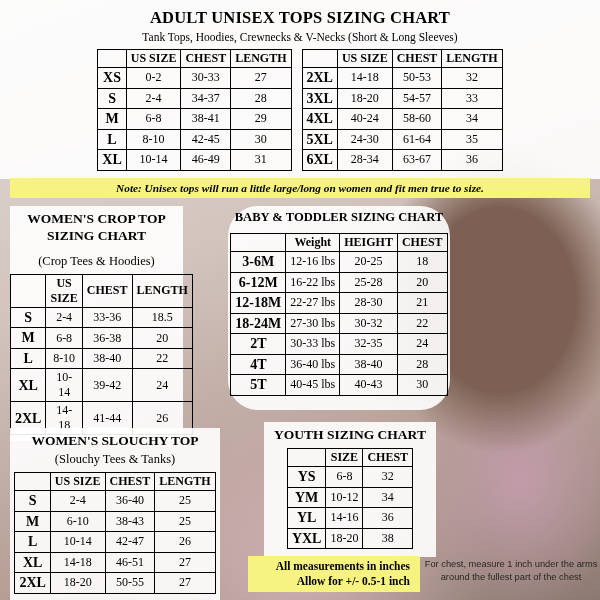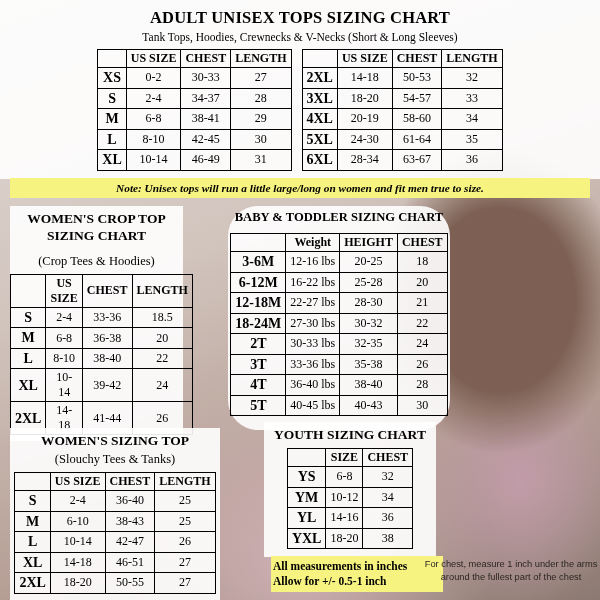--- a/index.html
+++ b/index.html
@@ -163,27 +163,26 @@
   #youth-panel .t1 { font-size: 13.5px; font-weight: bold; margin-bottom: 5px;}
   #youth-panel table { margin: 0 auto; }
 
   
   #measure-note {
     position: absolute;
     left: 248px;
     top: 556px;
     width: 172px;
     background: #f7f381;
-    text-align: left;
+    text-align: right;
     font-weight: bold;
     font-size: 11.5px;
-    padding: 3px 2px;
+    padding: 3px 10px;
     box-sizing: border-box;
     line-height: 1.3;
-    margin-left: 23px;
   }
   
   #chest-tip {
     position: absolute;
     left: 424px;
     top: 558px;
     width: 174px;
     text-align: center;
     font-size: 9.3px;
     color: #2c2622;
@@ -262,21 +261,21 @@
                 <td>32</td>
               </tr>
               <tr>
                 <td class="lbl">3XL</td>
                 <td>18-20</td>
                 <td>54-57</td>
                 <td>33</td>
               </tr>
               <tr>
                 <td class="lbl">4XL</td>
-                <td>20-19</td>
+                <td>40-24</td>
                 <td>58-60</td>
                 <td>34</td>
               </tr>
               <tr>
                 <td class="lbl">5XL</td>
                 <td>24-30</td>
                 <td>61-64</td>
                 <td>35</td>
               </tr>
               <tr>
@@ -376,43 +375,37 @@
               <td>30-32</td>
               <td>22</td>
             </tr>
             <tr>
               <td class="lbl">2T</td>
               <td>30-33 lbs</td>
               <td>32-35</td>
               <td>24</td>
             </tr>
             <tr>
-              <td class="lbl">3T</td>
-              <td>33-36 lbs</td>
-              <td>35-38</td>
-              <td>26</td>
-            </tr>
-            <tr>
               <td class="lbl">4T</td>
               <td>36-40 lbs</td>
               <td>38-40</td>
               <td>28</td>
             </tr>
             <tr>
               <td class="lbl">5T</td>
               <td>40-45 lbs</td>
               <td>40-43</td>
               <td>30</td>
             </tr>
           </tbody>
         </table>
     </div>
 
     <div class="panel" id="slouchy-panel">
-      <div class="t1">WOMEN'S SIZING TOP</div>
+      <div class="t1">WOMEN'S SLOUCHY TOP</div>
       <div class="t2">(Slouchy Tees &amp; Tanks)</div>
       <table class="sz" id="tbl-slouchy">
           <thead>
             <tr>
               <th class="blank-head"></th>
               <th>US SIZE</th>
               <th>CHEST</th>
               <th>LENGTH</th>
             </tr>
           </thead>

